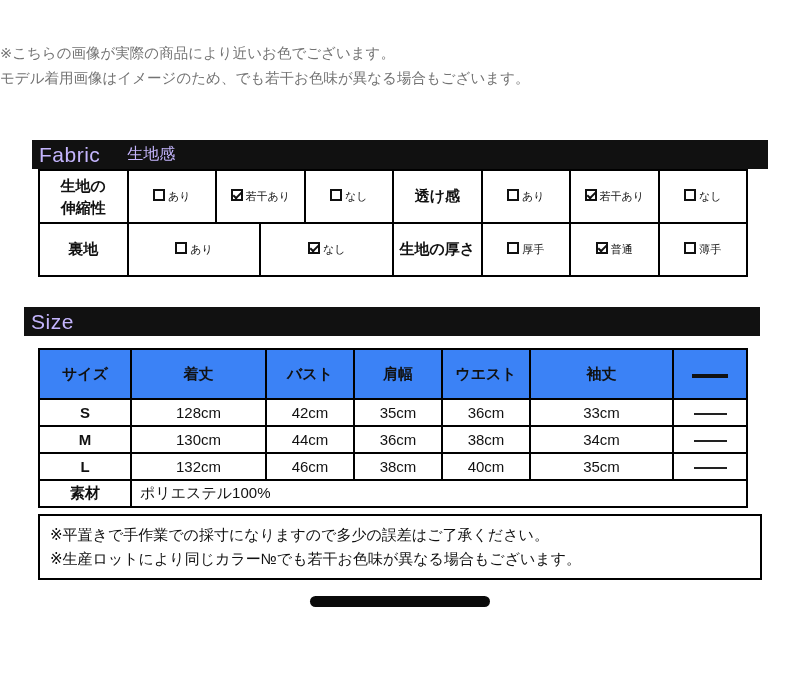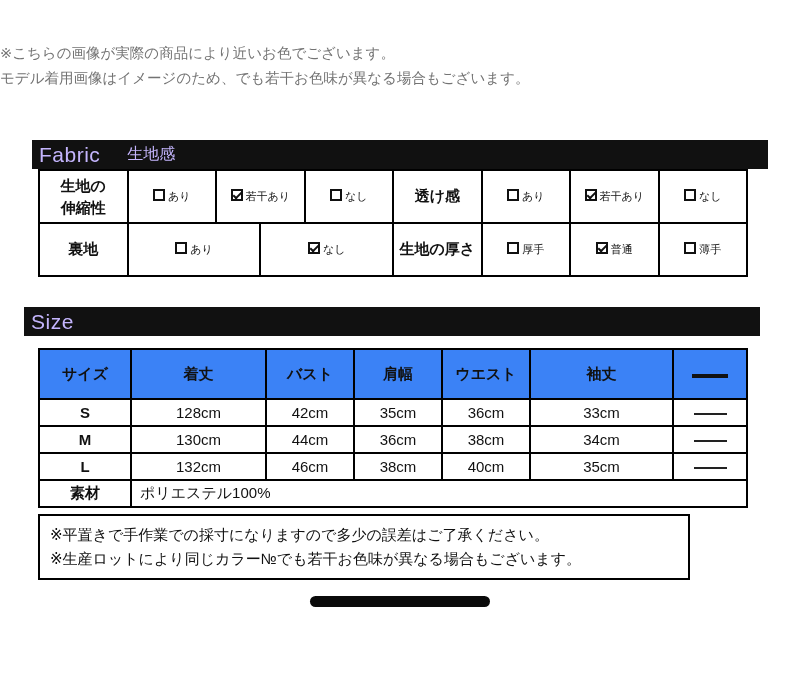--- a/index.html
+++ b/index.html
@@ -36,21 +36,21 @@
   .size-table{margin-top:12px;}
   .size-table th{height:48px;background:#3b82f6;font-size:15px;font-weight:bold;}
   .size-table td{height:25px;font-size:15px;}
   .size-table td.rowhead{font-weight:bold;}
   .size-table td.mat-label{font-weight:bold;}
   .size-table td.mat-value{text-align:left;padding-left:8px;}
   .dash-b{display:inline-block;width:36px;height:4px;background:#111;vertical-align:middle;}
   .dash-s{display:inline-block;width:33px;height:2px;background:#222;vertical-align:middle;}
   
   .notes{
-    width:652px;box-sizing:border-box;margin:6px 0 0 38px;border:2px solid #000;
+    width:724px;box-sizing:border-box;margin:6px 0 0 38px;border:2px solid #000;
     padding:7px 10px 8px 10px;font-size:15px;line-height:23.5px;
   }
   .notes p{margin:0;}
   
   .bottom-bar{width:180px;height:11px;background:#0a0a0a;border-radius:5.5px;margin:16px auto 0;}
 </style>
 </head>
 <body>
 
 <div class="notice">

